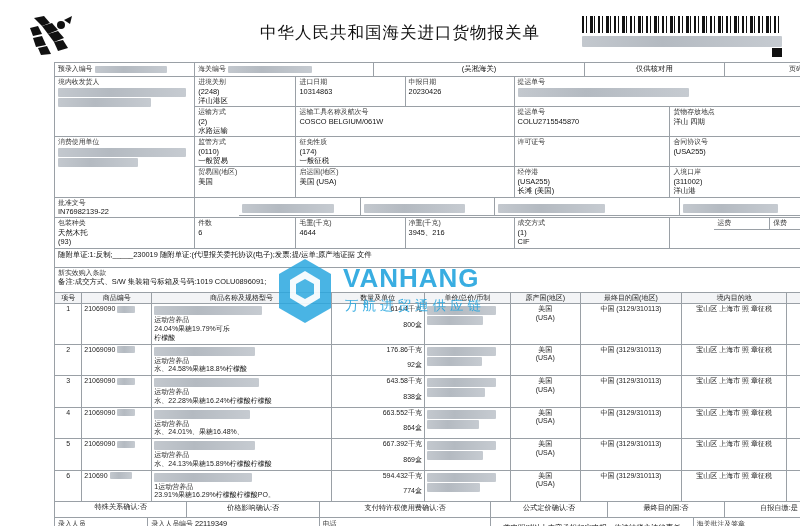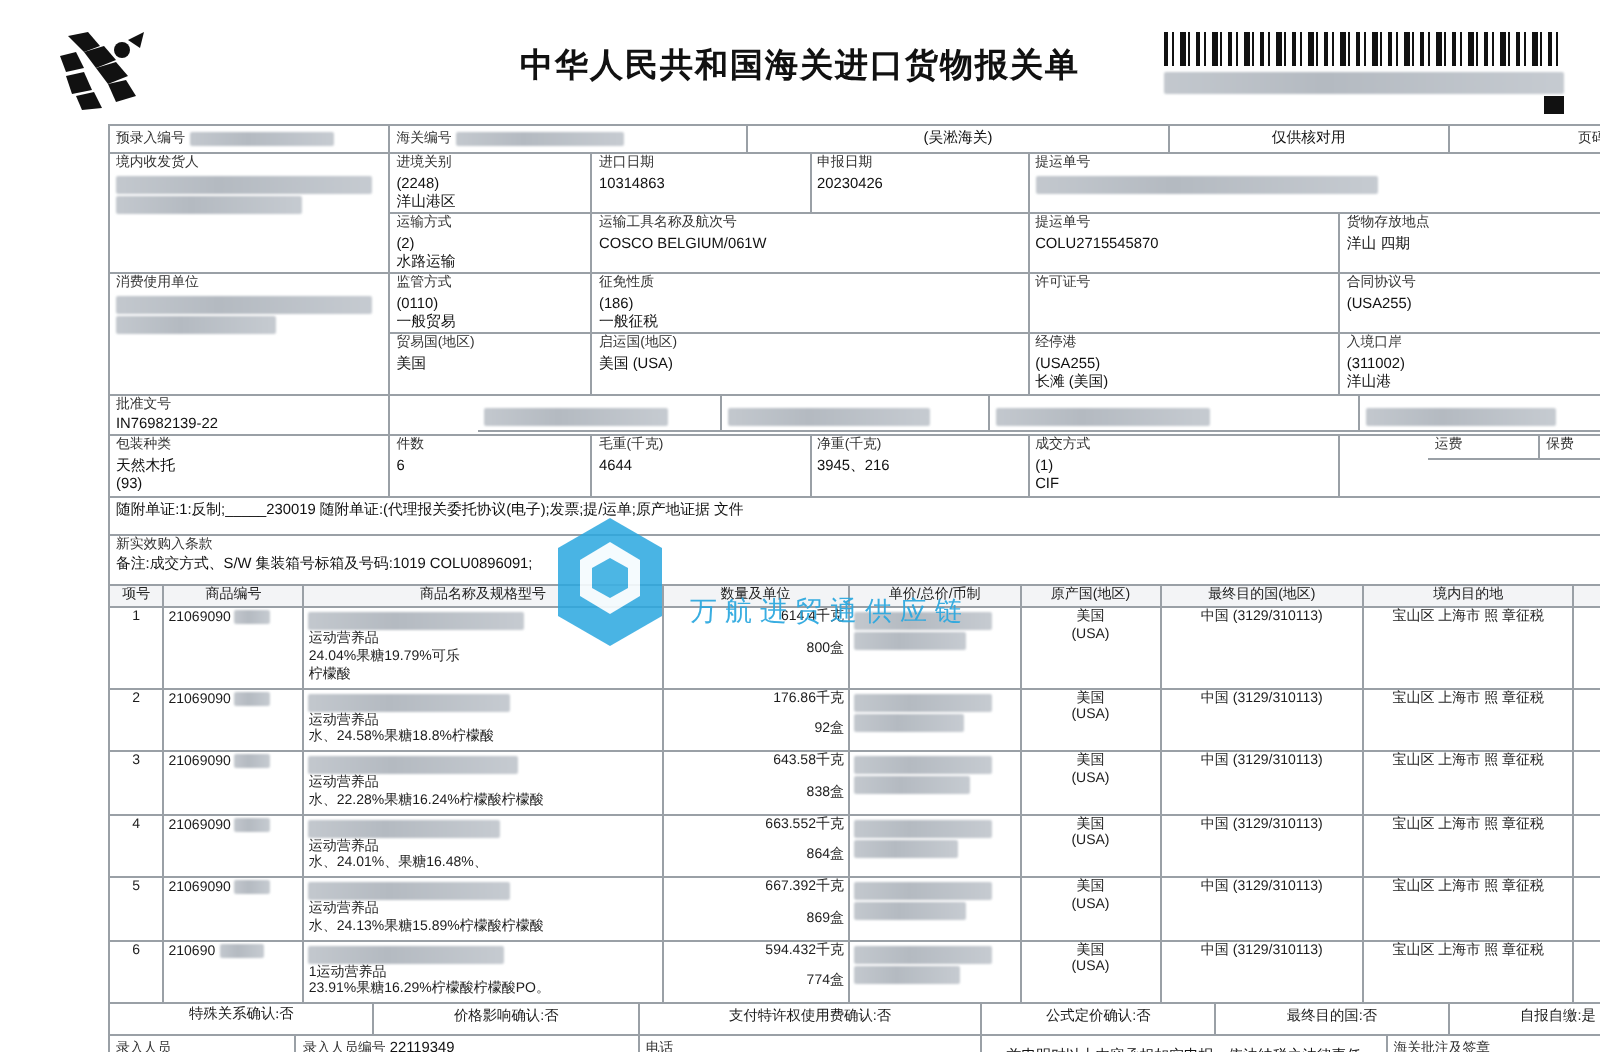--- a/index.html
+++ b/index.html
@@ -29,21 +29,21 @@
     height:54px;
   }
   .logo{
     position:absolute;left:18px;top:6px;
     width:46px;height:42px;
   }
   .doc-title{
     position:absolute;left:0;right:0;top:14px;
     text-align:center;
     font-size:16.5px;
-    font-weight:bold;
+    font-weight:normal;
     letter-spacing:1px;
     color:#111;
     font-family:"Liberation Serif", serif;
   }
   .barcode{
     position:absolute;right:8px;top:8px;
     width:200px;height:17px;
     background:
       repeating-linear-gradient(90deg,#111 0 2px,#fff 2px 4px,#111 4px 5px,#fff 5px 8px,#111 8px 11px,#fff 11px 12px,#111 12px 13px,#fff 13px 16px);
   }
@@ -230,21 +230,21 @@
           <div class="redbig blur" style="width:96%;"></div>
           <div class="redbig blur" style="width:60%;"></div>
         </td>
         <td>
           <div class="lbl">监管方式</div>
           <div class="val" style="white-space:pre-line;">(0110)
 一般贸易</div>
         </td>
         <td colspan="2">
           <div class="lbl">征免性质</div>
-          <div class="val" style="white-space:pre-line;">(186)
+          <div class="val" style="white-space:pre-line;">(174)
 一般征税</div>
         </td>
         <td>
           <div class="lbl">许可证号</div>
         </td>
         <td>
           <div class="lbl">合同协议号</div>
           <div class="val">(USA255)</div>
         </td>
       </tr>
@@ -581,17 +581,18 @@
 
     </tbody>
       </table>
 
     <div class="wm">
       <svg class="wm-hex" viewBox="0 0 60 68">
         <polygon points="30,2 56,17 56,51 30,66 4,51 4,17" fill="#29a7df" opacity="0.92"></polygon>
         <polygon points="30,14 45,23 45,41 30,50 15,41 15,23" fill="#ffffff" opacity="0.95"></polygon>
         <polygon points="30,22 39,27 39,37 30,42 21,37 21,27" fill="#29a7df" opacity="0.9"></polygon>
       </svg>
+      <div class="wm-main">VANHANG</div>
       <div class="wm-sub">万航进贸通供应链</div>
     </div>
 
   </div>
 </div>
 
 </body></html>

